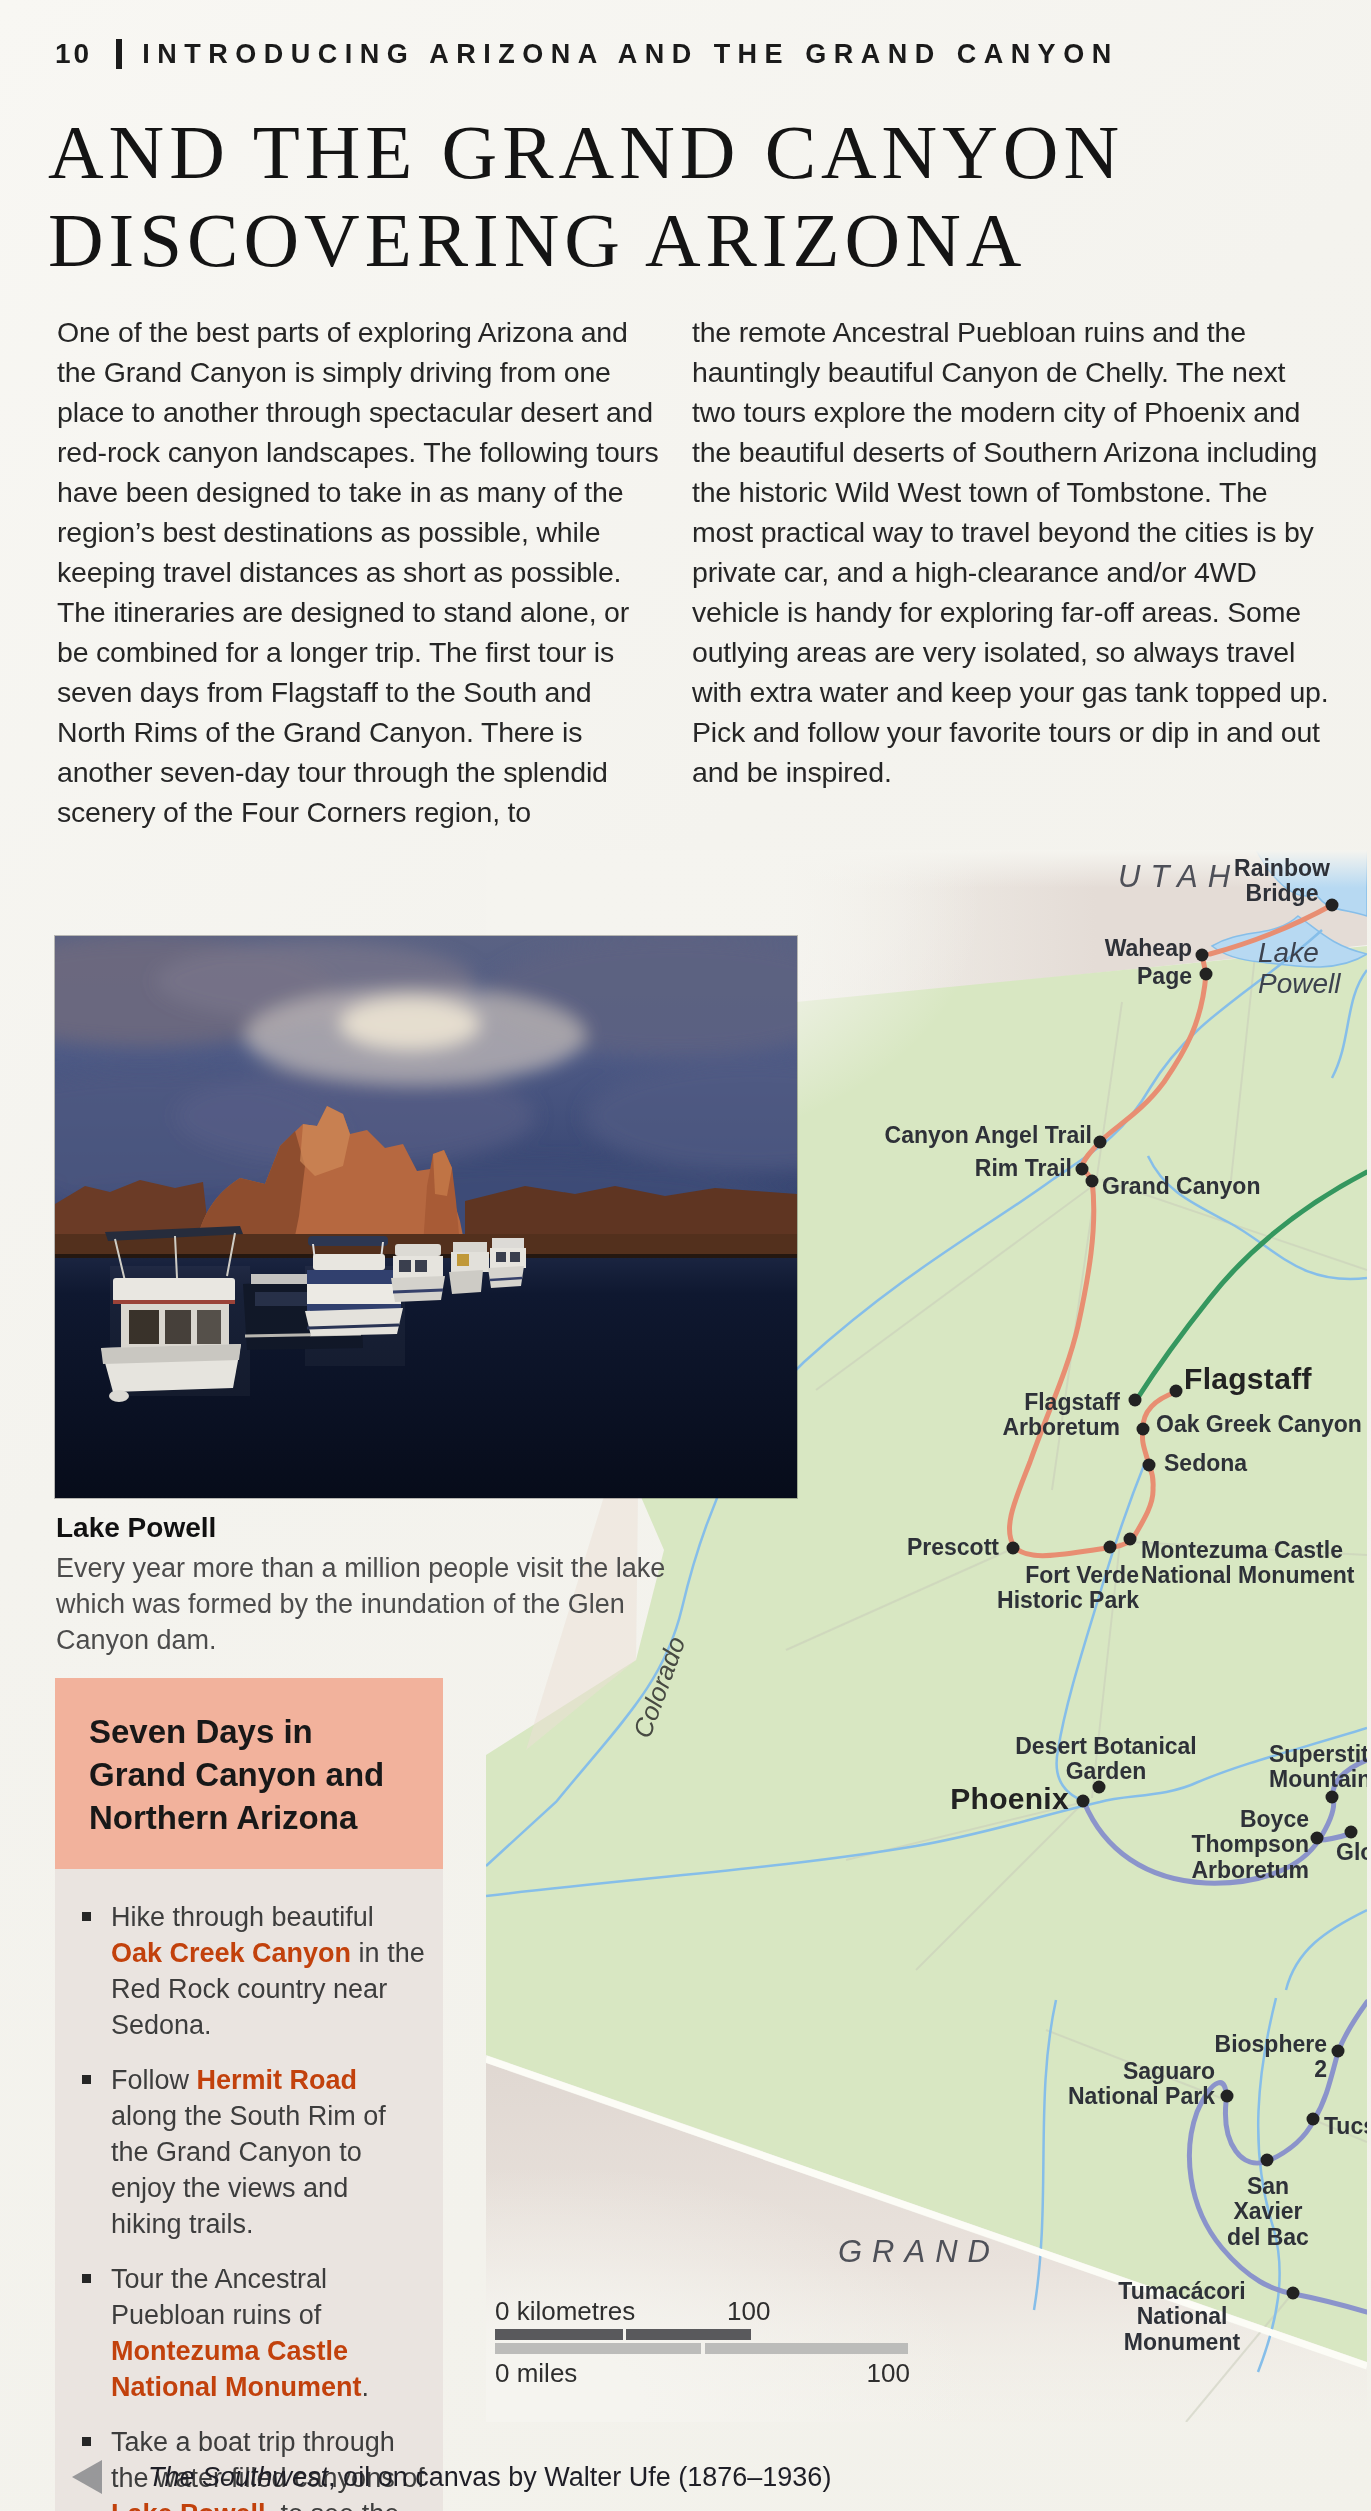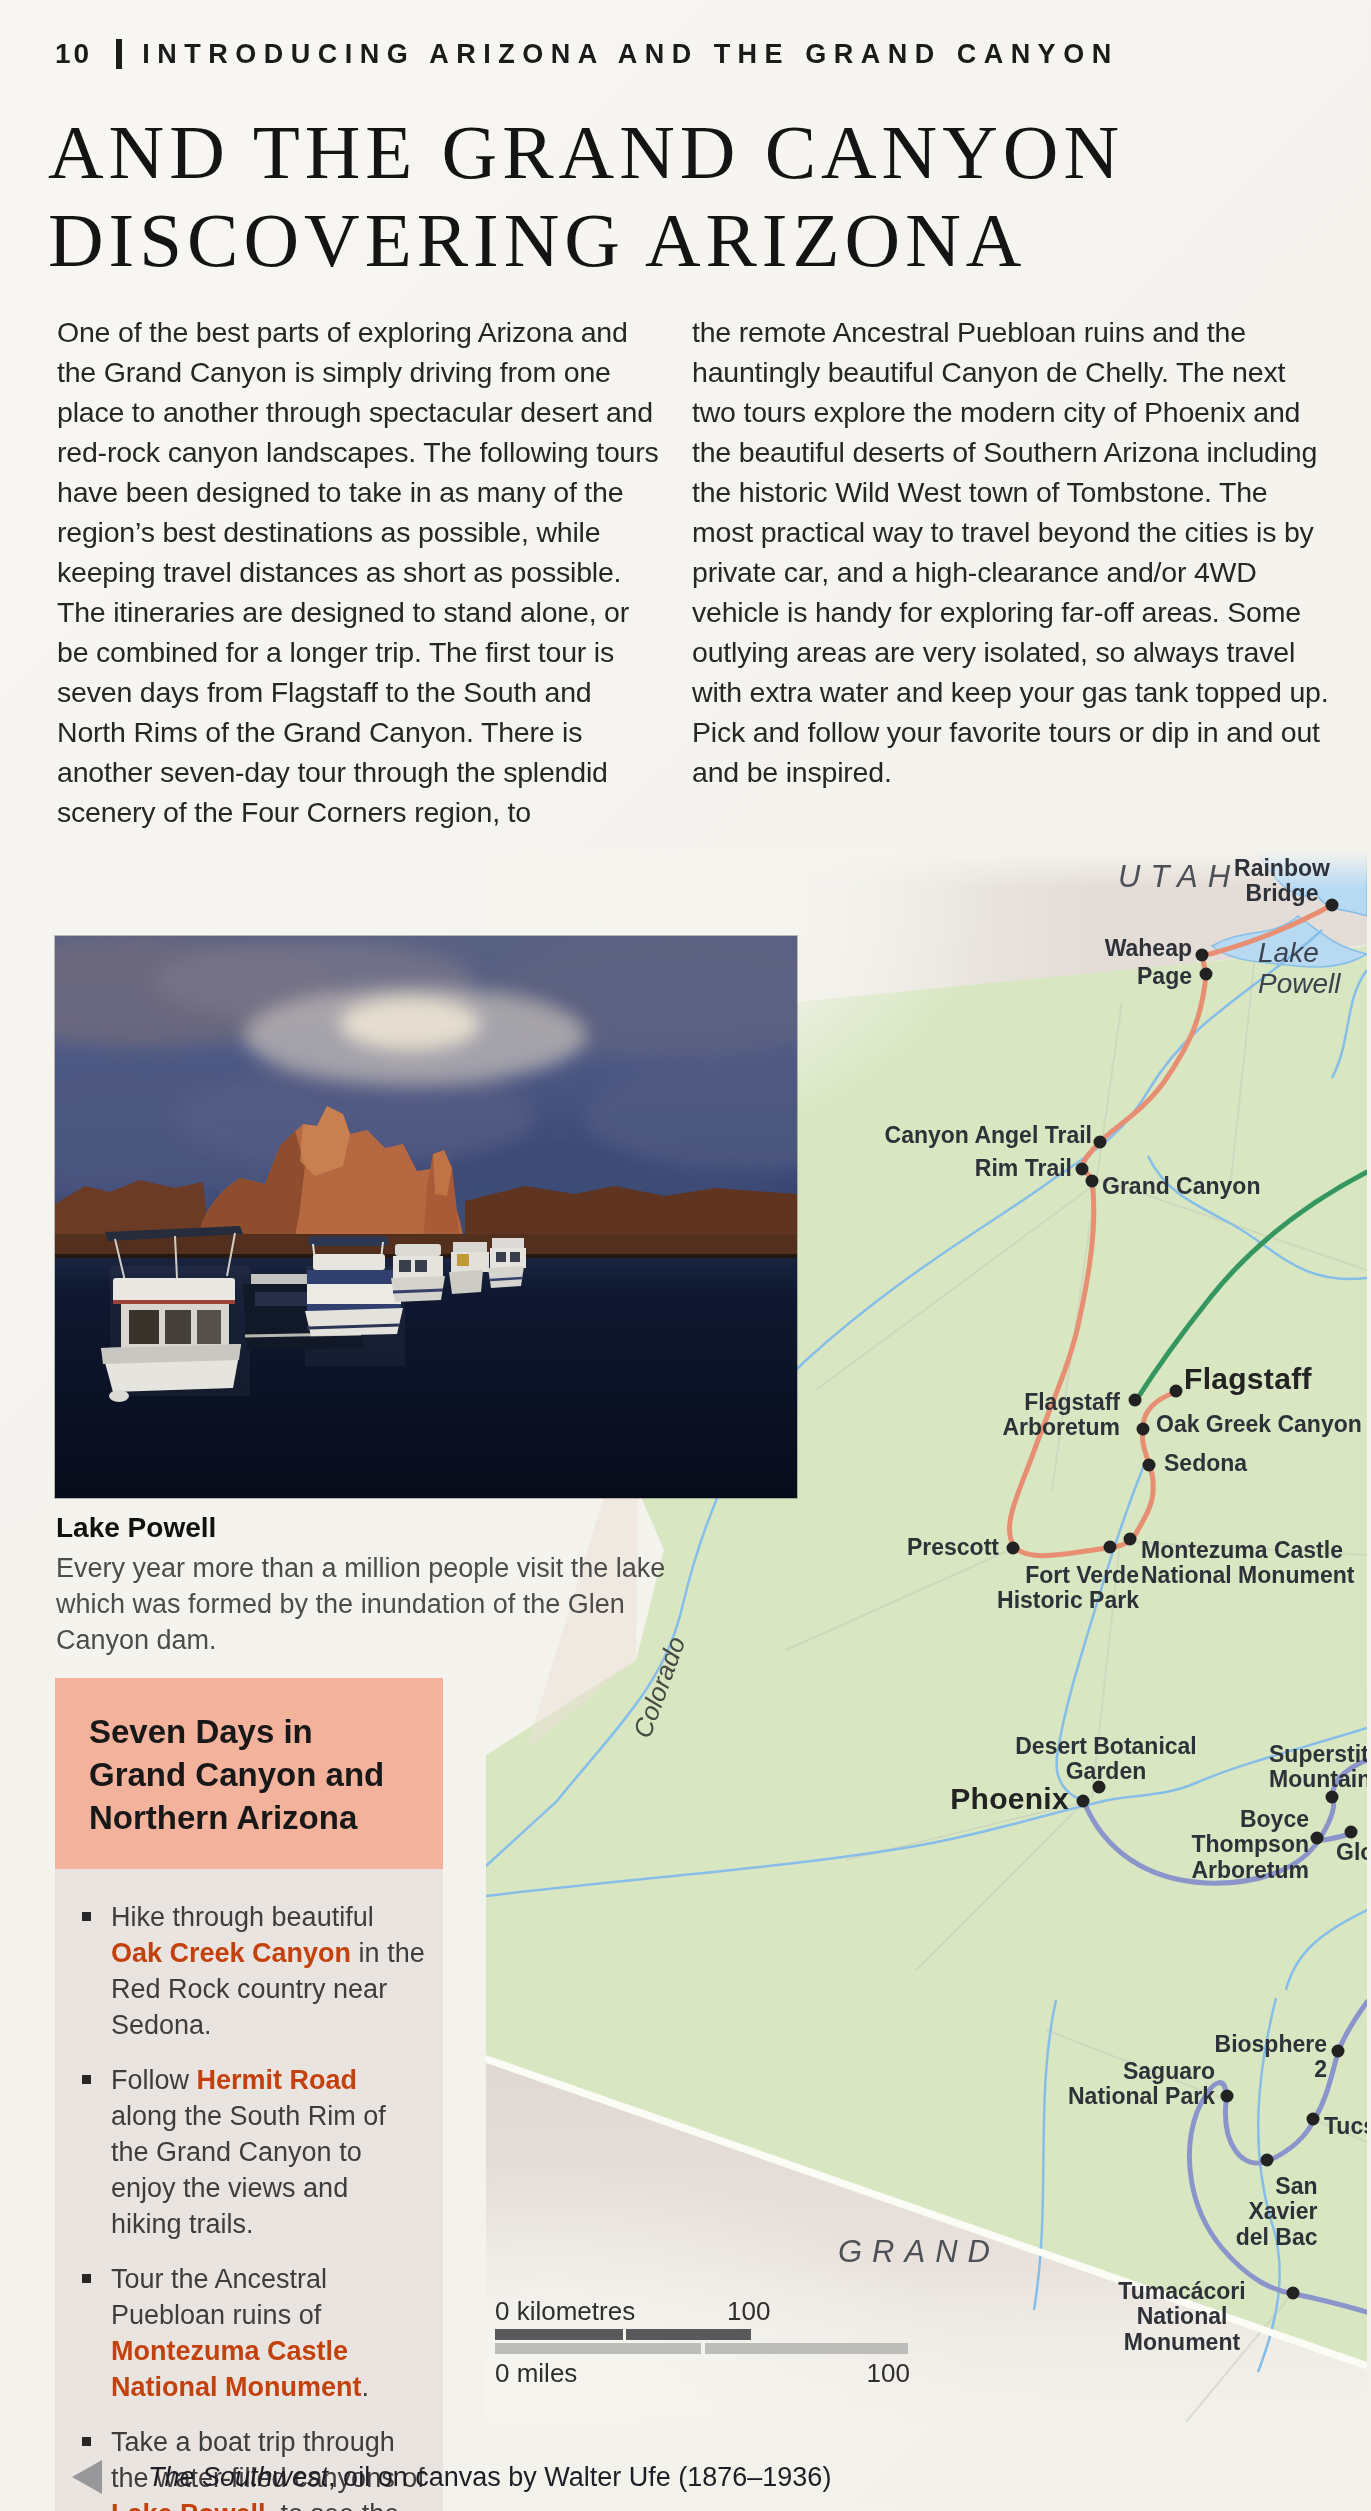--- a/index.html
+++ b/index.html
@@ -230,21 +230,21 @@
         <div class="m-label city right" style="left: 583px; top: 932px;">Phoenix</div>
         <div class="m-label place" style="left: 783px; top: 892px;">Superstition
 Mountains</div>
         <div class="m-label place right" style="left: 823px; top: 957px;">Boyce Thompson
 Arboretum</div>
         <div class="m-label place" style="left: 850px; top: 990px;">Globe</div>
         <div class="m-label place right" style="left: 841px; top: 1182px;">Biosphere 2</div>
         <div class="m-label place right" style="left: 729px; top: 1209px;">Saguaro
 National Park</div>
         <div class="m-label place" style="left: 838px; top: 1264px;">Tucson</div>
-        <div class="m-label place center" style="left: 782px; top: 1324px; text-align: right;">San Xavier
+        <div class="m-label place center" style="left: 782px; top: 1324px;">San Xavier
 del Bac</div>
         <div class="m-label place center" style="left: 696px; top: 1429px;">Tumacácori National
 Monument</div>
       </div>
   </div>
 
   <div class="photo">
     <svg width="742" height="562" viewBox="0 0 742 562">
       <defs>
         <linearGradient id="sky" x1="0" y1="0" x2="0" y2="1">

